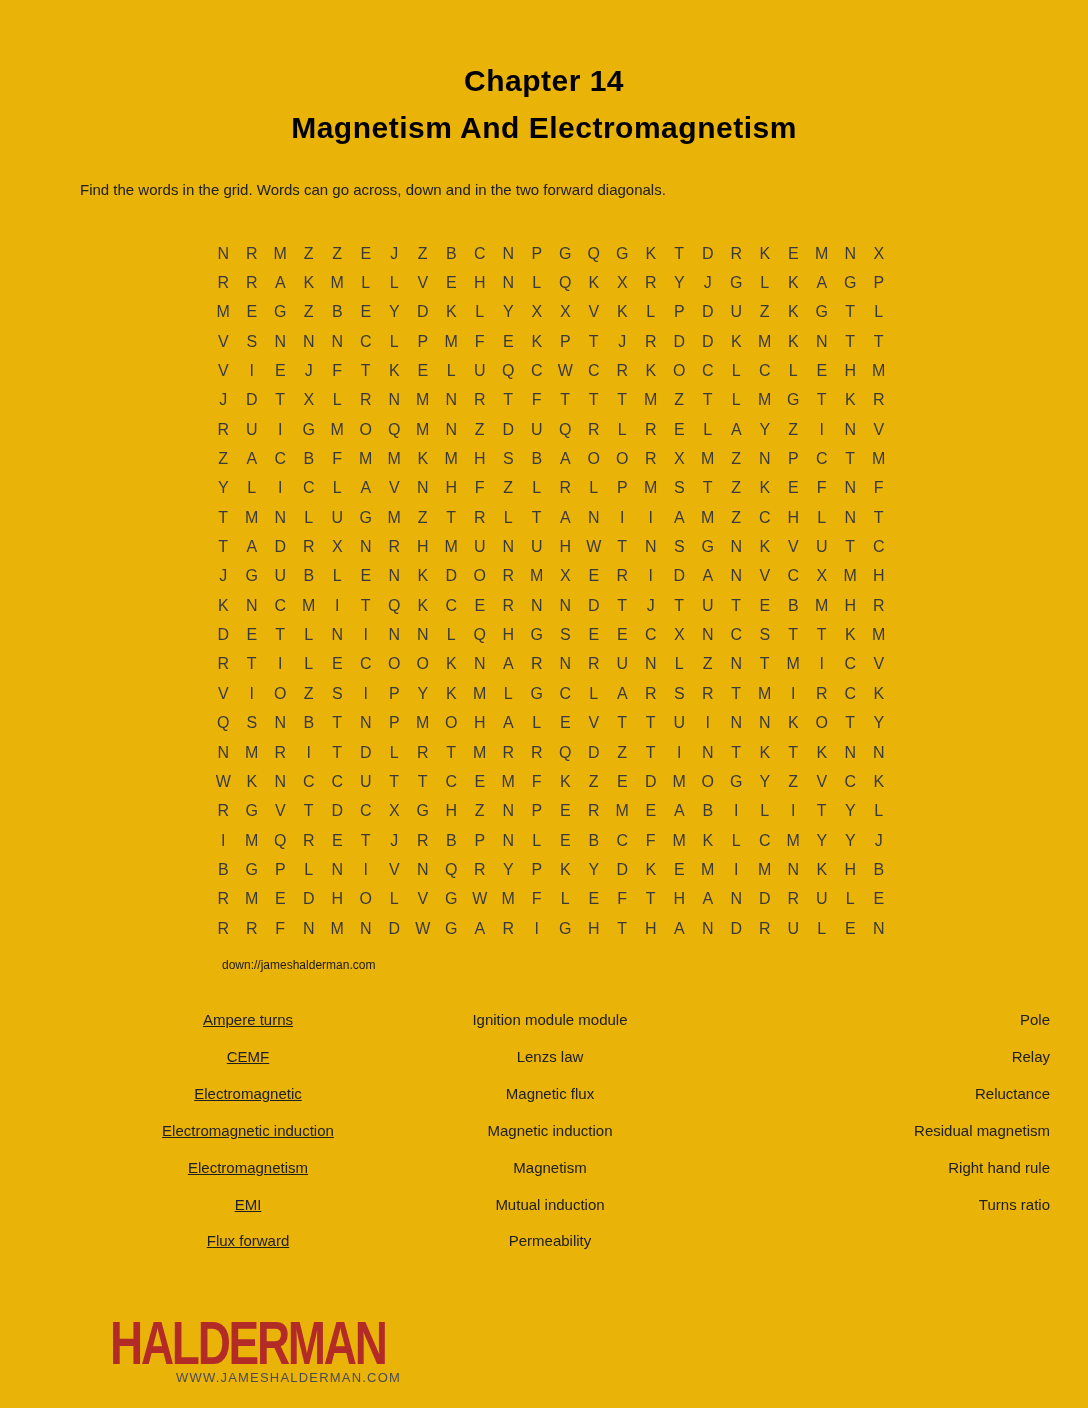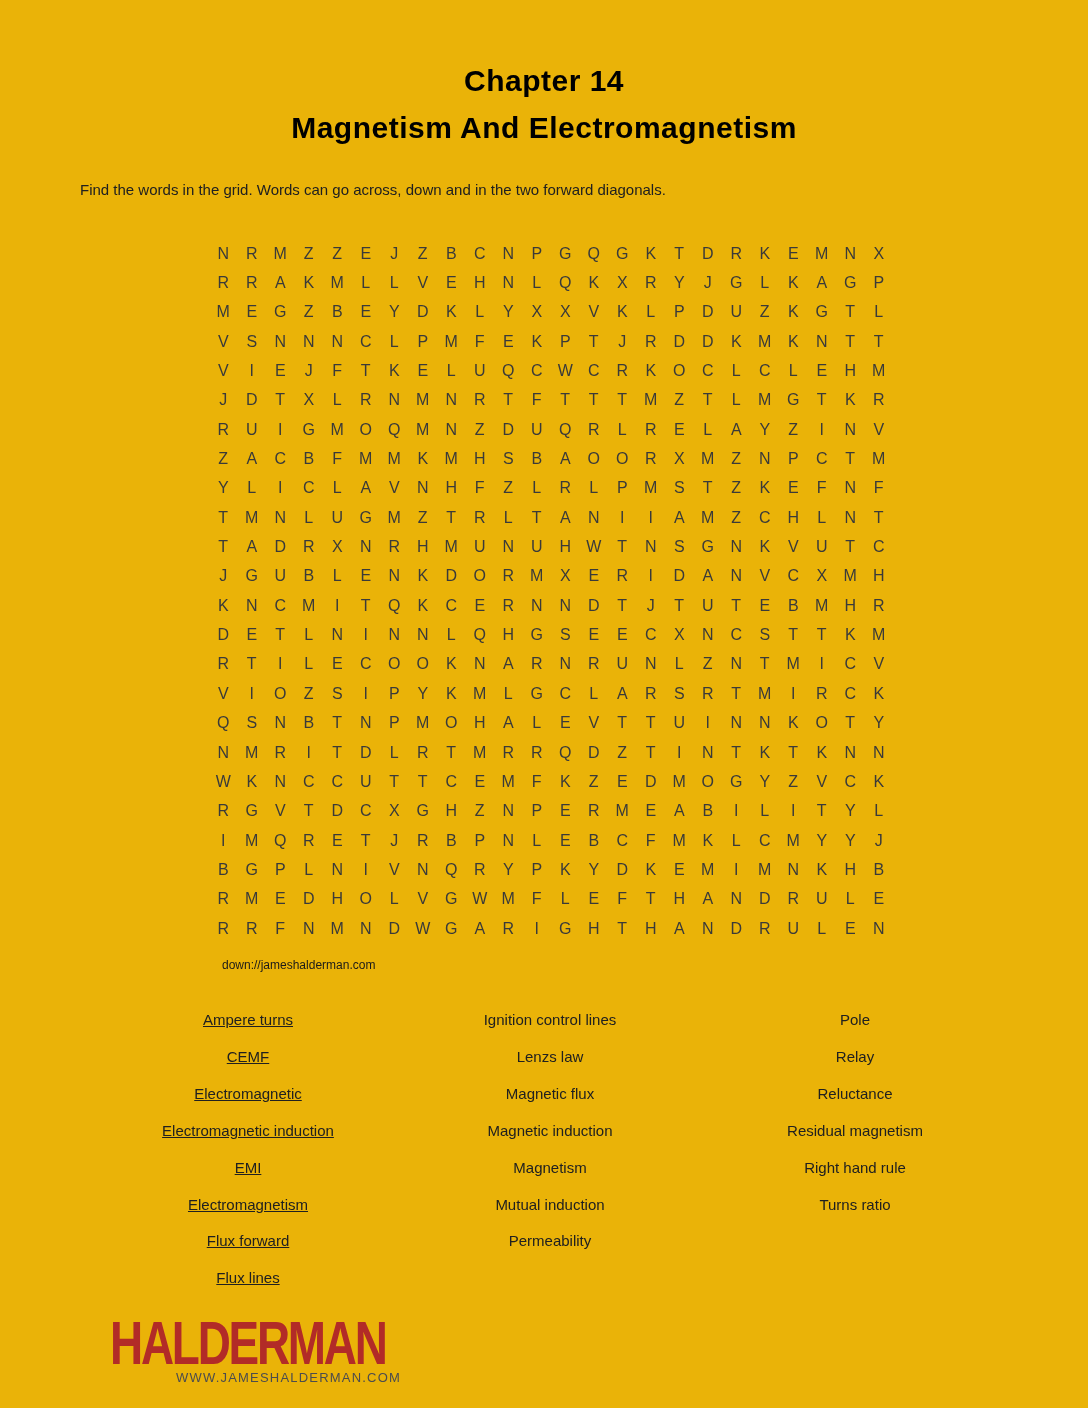--- a/index.html
+++ b/index.html
@@ -64,21 +64,21 @@
   }
   .word-col {
     position: absolute;
     top: 0;
     width: 340px;
     text-align: center;
   }
   .word-col .word { line-height: 36.9px; white-space: nowrap; }
   .col-1 { left: 78px; text-decoration: underline; }
   .col-2 { left: 380px; }
-  .col-3 { left: 685px; }
+  .col-3 { left: 710px; text-align: right; }
   .logo {
     position: absolute;
     left: 110px;
     top: 1318px;
   }
   .logo-name {
     display: inline-block;
     font-size: 62px;
     font-weight: bold;
     letter-spacing: -3px;
@@ -688,27 +688,26 @@
     </div>
 
   <div class="src-url">down://jameshalderman.com</div>
 
   <div class="words">
     <div class="word-col col-1">
         <div class="word">Ampere turns</div>
         <div class="word">CEMF</div>
         <div class="word">Electromagnetic</div>
         <div class="word">Electromagnetic induction</div>
+        <div class="word">Electromagnetism</div>
         <div class="word">EMI</div>
-        <div class="word">Electromagnetism</div>
         <div class="word">Flux forward</div>
-        <div class="word">Flux lines</div>
       </div>
     <div class="word-col col-2">
-        <div class="word">Ignition control lines</div>
+        <div class="word">Ignition module module</div>
         <div class="word">Lenzs law</div>
         <div class="word">Magnetic flux</div>
         <div class="word">Magnetic induction</div>
         <div class="word">Magnetism</div>
         <div class="word">Mutual induction</div>
         <div class="word">Permeability</div>
       </div>
     <div class="word-col col-3">
         <div class="word">Pole</div>
         <div class="word">Relay</div>

